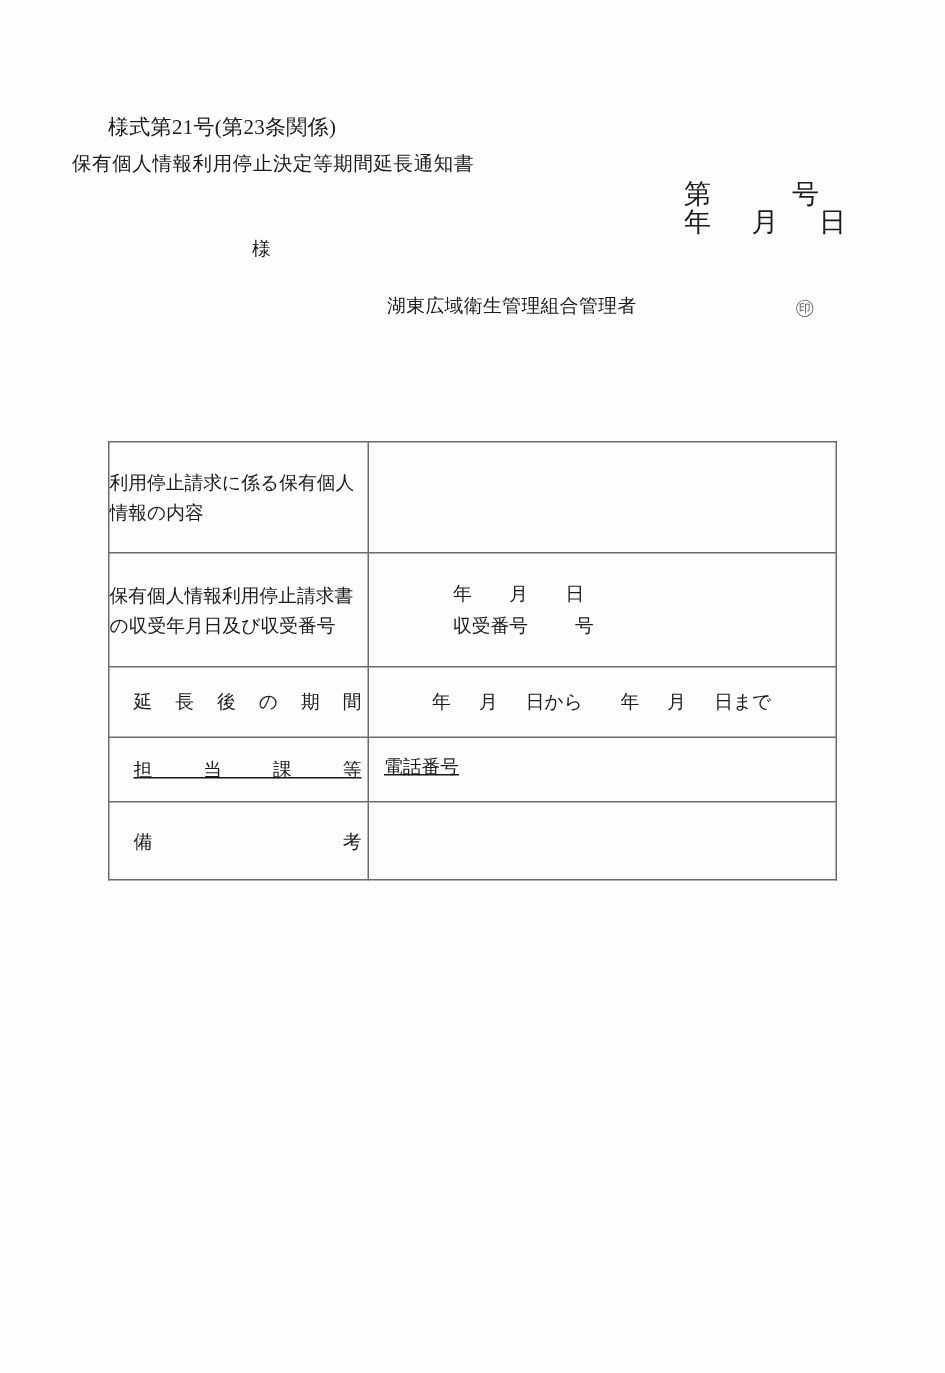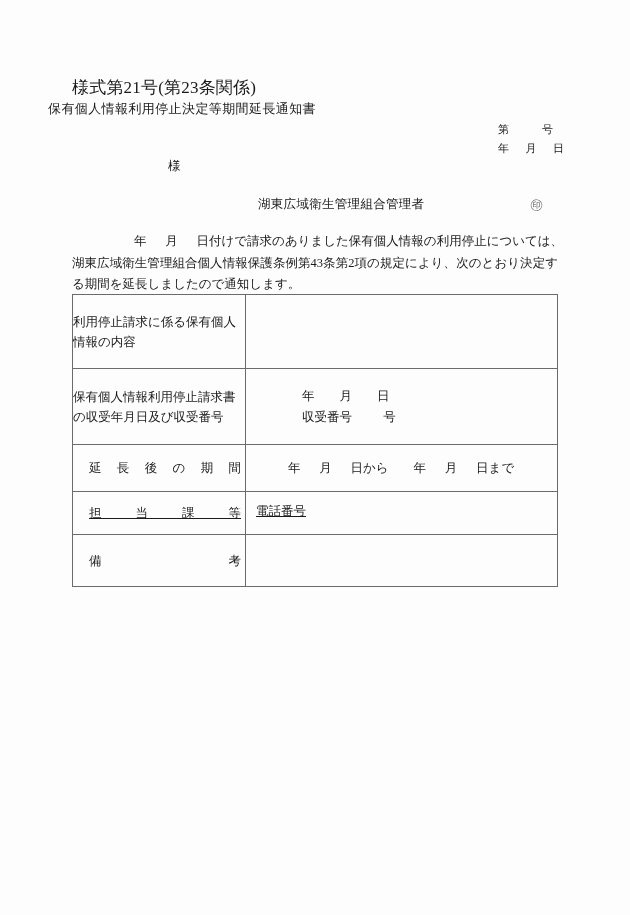--- a/index.html
+++ b/index.html
@@ -19,41 +19,41 @@
     position: absolute;
     inset: 0;
     background: #fdfdfd;
   }
 
   
   .form-code {
     position: absolute;
     left: 72px;
     top: 76px;
-    font-size: 17px;
+    font-size: 14px;
     letter-spacing: 0.2px;
     white-space: nowrap;
   }
   .doc-title {
     position: absolute;
     left: 0;
     right: 0;
     top: 100px;
     text-align: left;
     font-size: 13px;
     letter-spacing: 0.4px;
     padding-left: 48px;
     box-sizing: border-box;
   }
 
   .ref-block {
     position: absolute;
     right: 66px;
     top: 120px;
-    font-size: 11px;
+    font-size: 18px;
     line-height: 19px;
     text-align: left;
   }
   .ref-line {
     white-space: pre;
     display: block;
   }
 
   .addressee {
     position: absolute;
@@ -171,23 +171,20 @@
     <span class="ref-line">年      月      日</span>
   </div>
 
   <div class="addressee">様</div>
 
   <div class="issuer-row">
     <span class="issuer-name">湖東広域衛生管理組合管理者</span>
     <span class="seal-mark">㊞</span>
   </div>
 
-  <div class="body-text">
-    <span class="indent-date">年      月      日付けで請求のありました保有個人情報の利用停止については、</span><span>湖東広域衛生管理組合個人情報保護条例第43条第2項の規定により、次のとおり決定する期間を延長しましたので通知します。</span>
-  </div>
 
   <table class="form-table">
     <colgroup>
       <col class="col-label">
       <col class="col-value">
     </colgroup>
     <tbody>
       <tr class="r1">
         <td class="label-cell">
           <span>利用停止請求に係る保有個人情報の内容</span>

